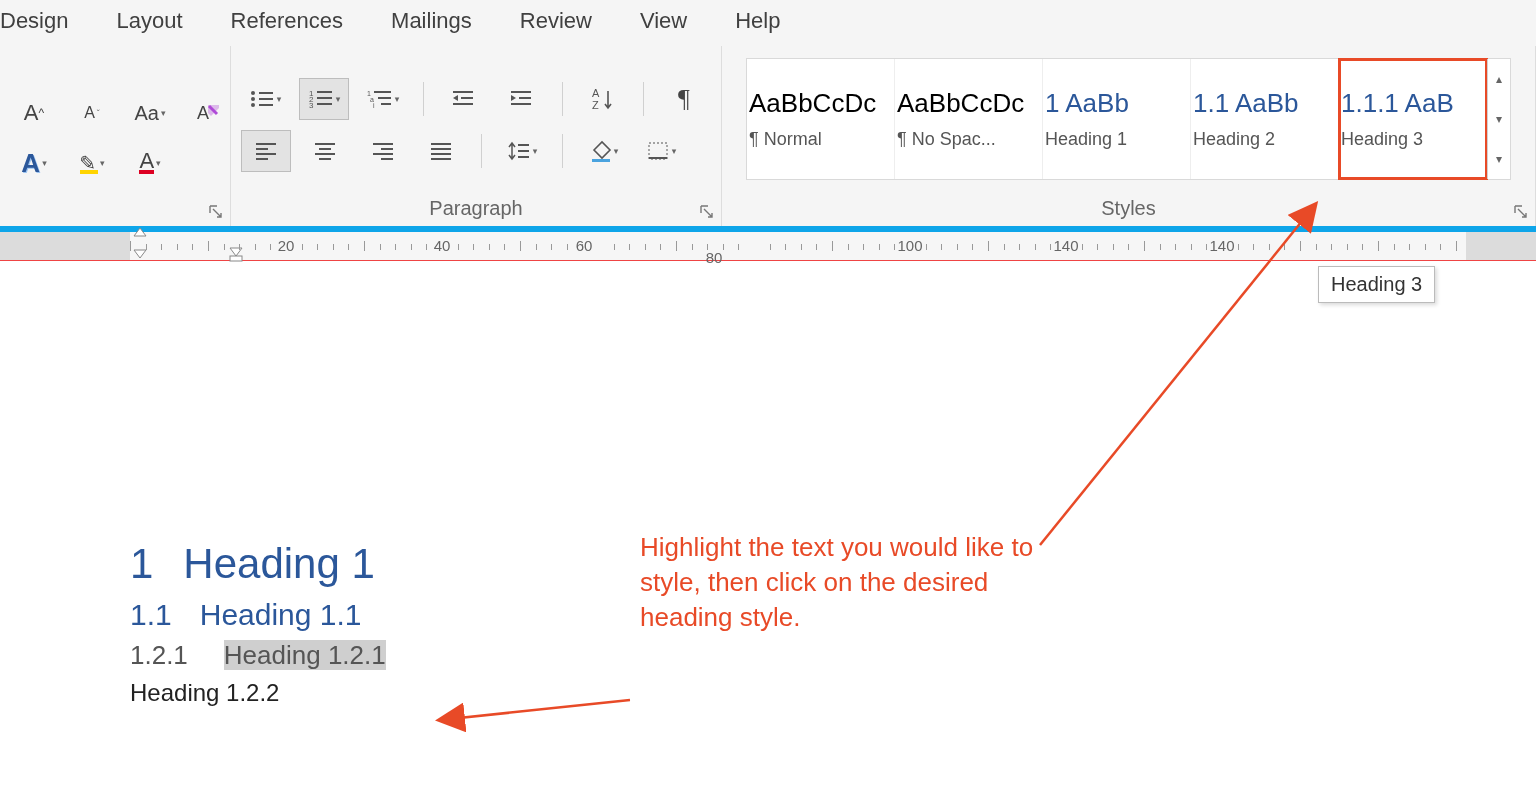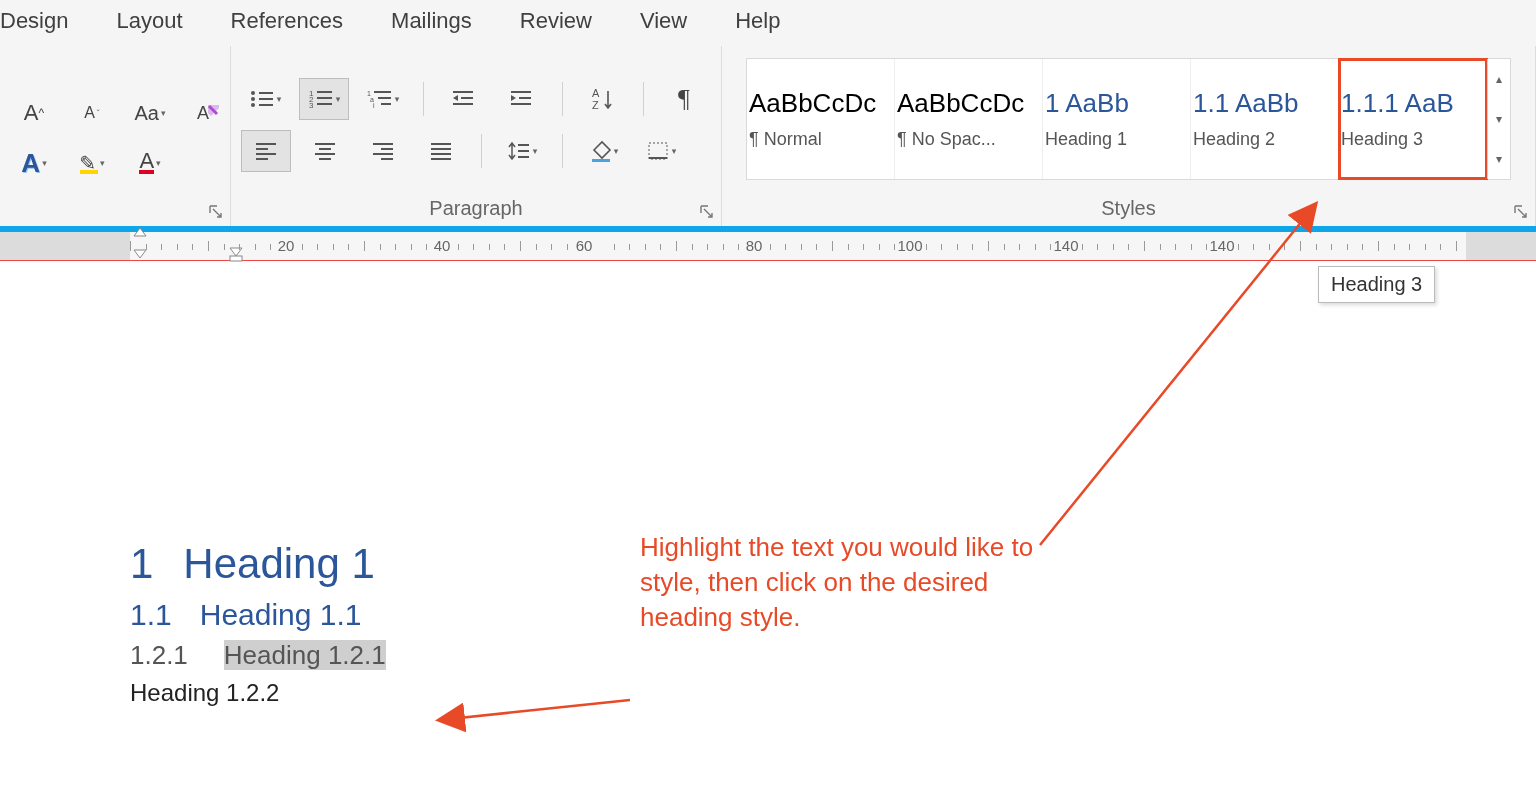--- a/index.html
+++ b/index.html
@@ -328,21 +328,21 @@
     <div class="tick-major" style="left: 584px; text-align: right;">60</div>
     <div class="tick" style="left: 613.6px;"></div>
     <div class="tick" style="left: 629.2px;"></div>
     <div class="tick" style="left: 644.8px;"></div>
     <div class="tick" style="left: 660.4px;"></div>
     <div class="tick" style="left: 676px; height: 10px; top: 9px;"></div>
     <div class="tick" style="left: 691.6px;"></div>
     <div class="tick" style="left: 707.2px;"></div>
     <div class="tick" style="left: 722.8px;"></div>
     <div class="tick" style="left: 738.4px;"></div>
-    <div class="tick-major" style="left: 754px;">80</div>
+    <div class="tick-major" style="left: 714px; margin-top: 12px;">80</div>
     <div class="tick" style="left: 769.6px;"></div>
     <div class="tick" style="left: 785.2px;"></div>
     <div class="tick" style="left: 800.8px;"></div>
     <div class="tick" style="left: 816.4px;"></div>
     <div class="tick" style="left: 832px; height: 10px; top: 9px;"></div>
     <div class="tick" style="left: 847.6px;"></div>
     <div class="tick" style="left: 863.2px;"></div>
     <div class="tick" style="left: 878.8px;"></div>
     <div class="tick" style="left: 894.4px;"></div>
     <div class="tick-major" style="left: 910px;">100</div>

